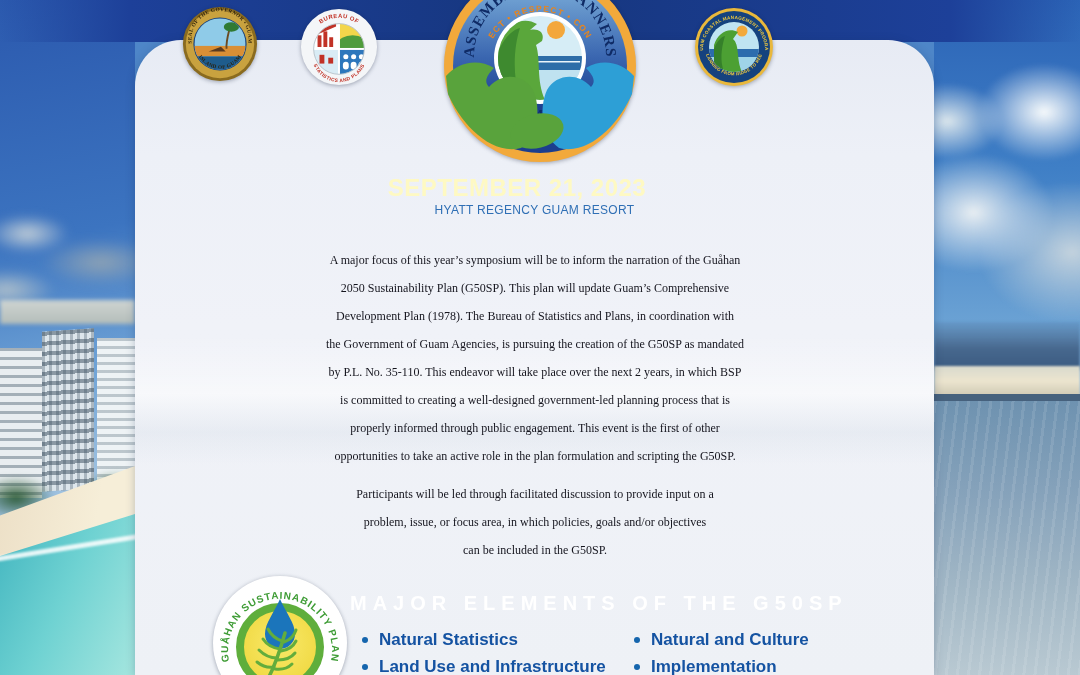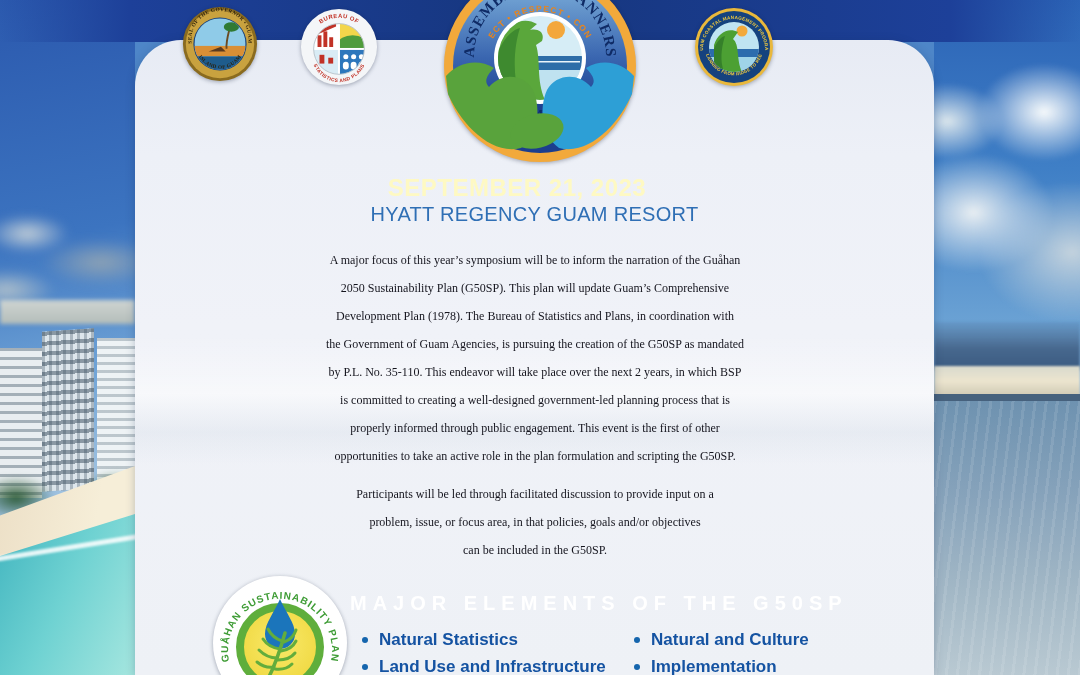--- a/index.html
+++ b/index.html
@@ -81,21 +81,21 @@
   #logo-coastal{left:694px;top:7px;width:80px;height:80px;}
   #logo-noaa{left:821px;top:9px;width:78px;height:78px;}
   #logo-gsp{left:210px;top:573px;width:140px;height:140px;}
   .logo svg{display:block;width:100%;height:100%;
       filter:drop-shadow(0 1px 2px rgba(10,20,50,.35));}
 
   
   .date-line{position:absolute;left:135px;top:174px;width:764px;text-align:center;
       font-size:24px;font-weight:bold;letter-spacing:.5px;color:#fef9c3;}
   .venue-line{position:absolute;left:135px;top:203px;width:799px;text-align:center;
-      font-size:20px;color:#2f6fb5;letter-spacing:.3px;}
+      font-size:12px;color:#2f6fb5;letter-spacing:.3px;}
   .body-para{position:absolute;left:155px;width:760px;text-align:center;
       font-family:"Liberation Serif",serif;font-size:12px;line-height:28px;
       color:#15151e;white-space:pre-line;}
   .para-1{top:246px;}
   .para-2{top:480px;}
 
   .elements-heading{position:absolute;left:350px;top:592px;
       font-size:20px;font-weight:bold;letter-spacing:6px;color:#ffffff;}
   .bullet-col{position:absolute;top:626px;}
   .col-1{left:362px;}
@@ -311,21 +311,21 @@
 
   <div class="body-para para-1">A major focus of this year’s symposium will be to inform the narration of the Guåhan
 2050 Sustainability Plan (G50SP).  This plan will update Guam’s Comprehensive
 Development Plan (1978).  The Bureau of Statistics and Plans, in coordination with
 the Government of Guam Agencies, is pursuing the creation of the G50SP as mandated
 by P.L. No. 35-110. This endeavor will take place over the next 2 years, in which BSP
 is committed to creating a well-designed government-led planning process that is
 properly informed through public engagement. This event is the first of other
 opportunities to take an active role in the plan formulation and scripting the G50SP.</div>
   <div class="body-para para-2">Participants will be led through facilitated discussion to provide input on a
-problem, issue, or focus area, in that policies, goals and/or objectives
+problem, issue, or focus area, in which policies, goals and/or objectives
 can be included in the G50SP.</div>
 
   <div class="elements-heading">MAJOR ELEMENTS OF THE G50SP</div>
 
   <div class="bullet-col col-1">
     <div class="bullet-item">
       <span class="dot"></span>
       <span>Natural Statistics</span>
     </div>
     <div class="bullet-item">

